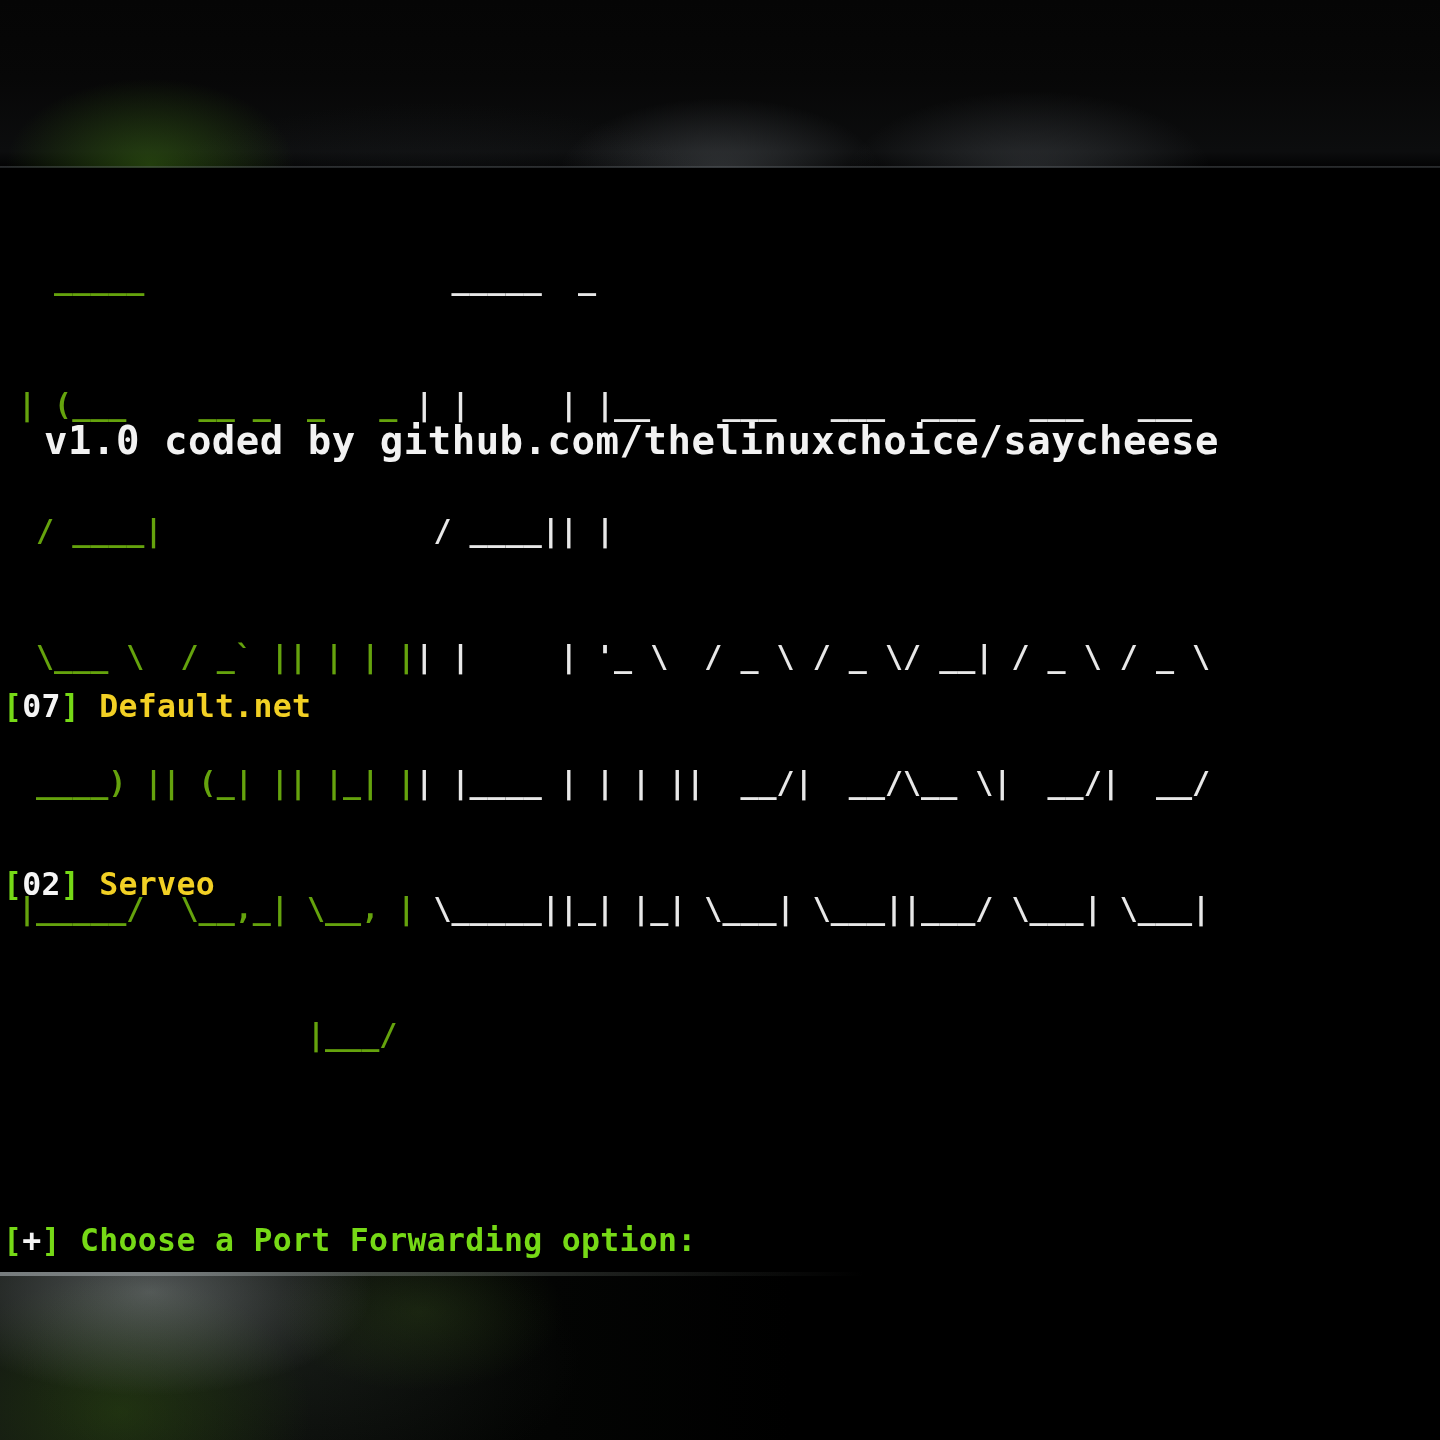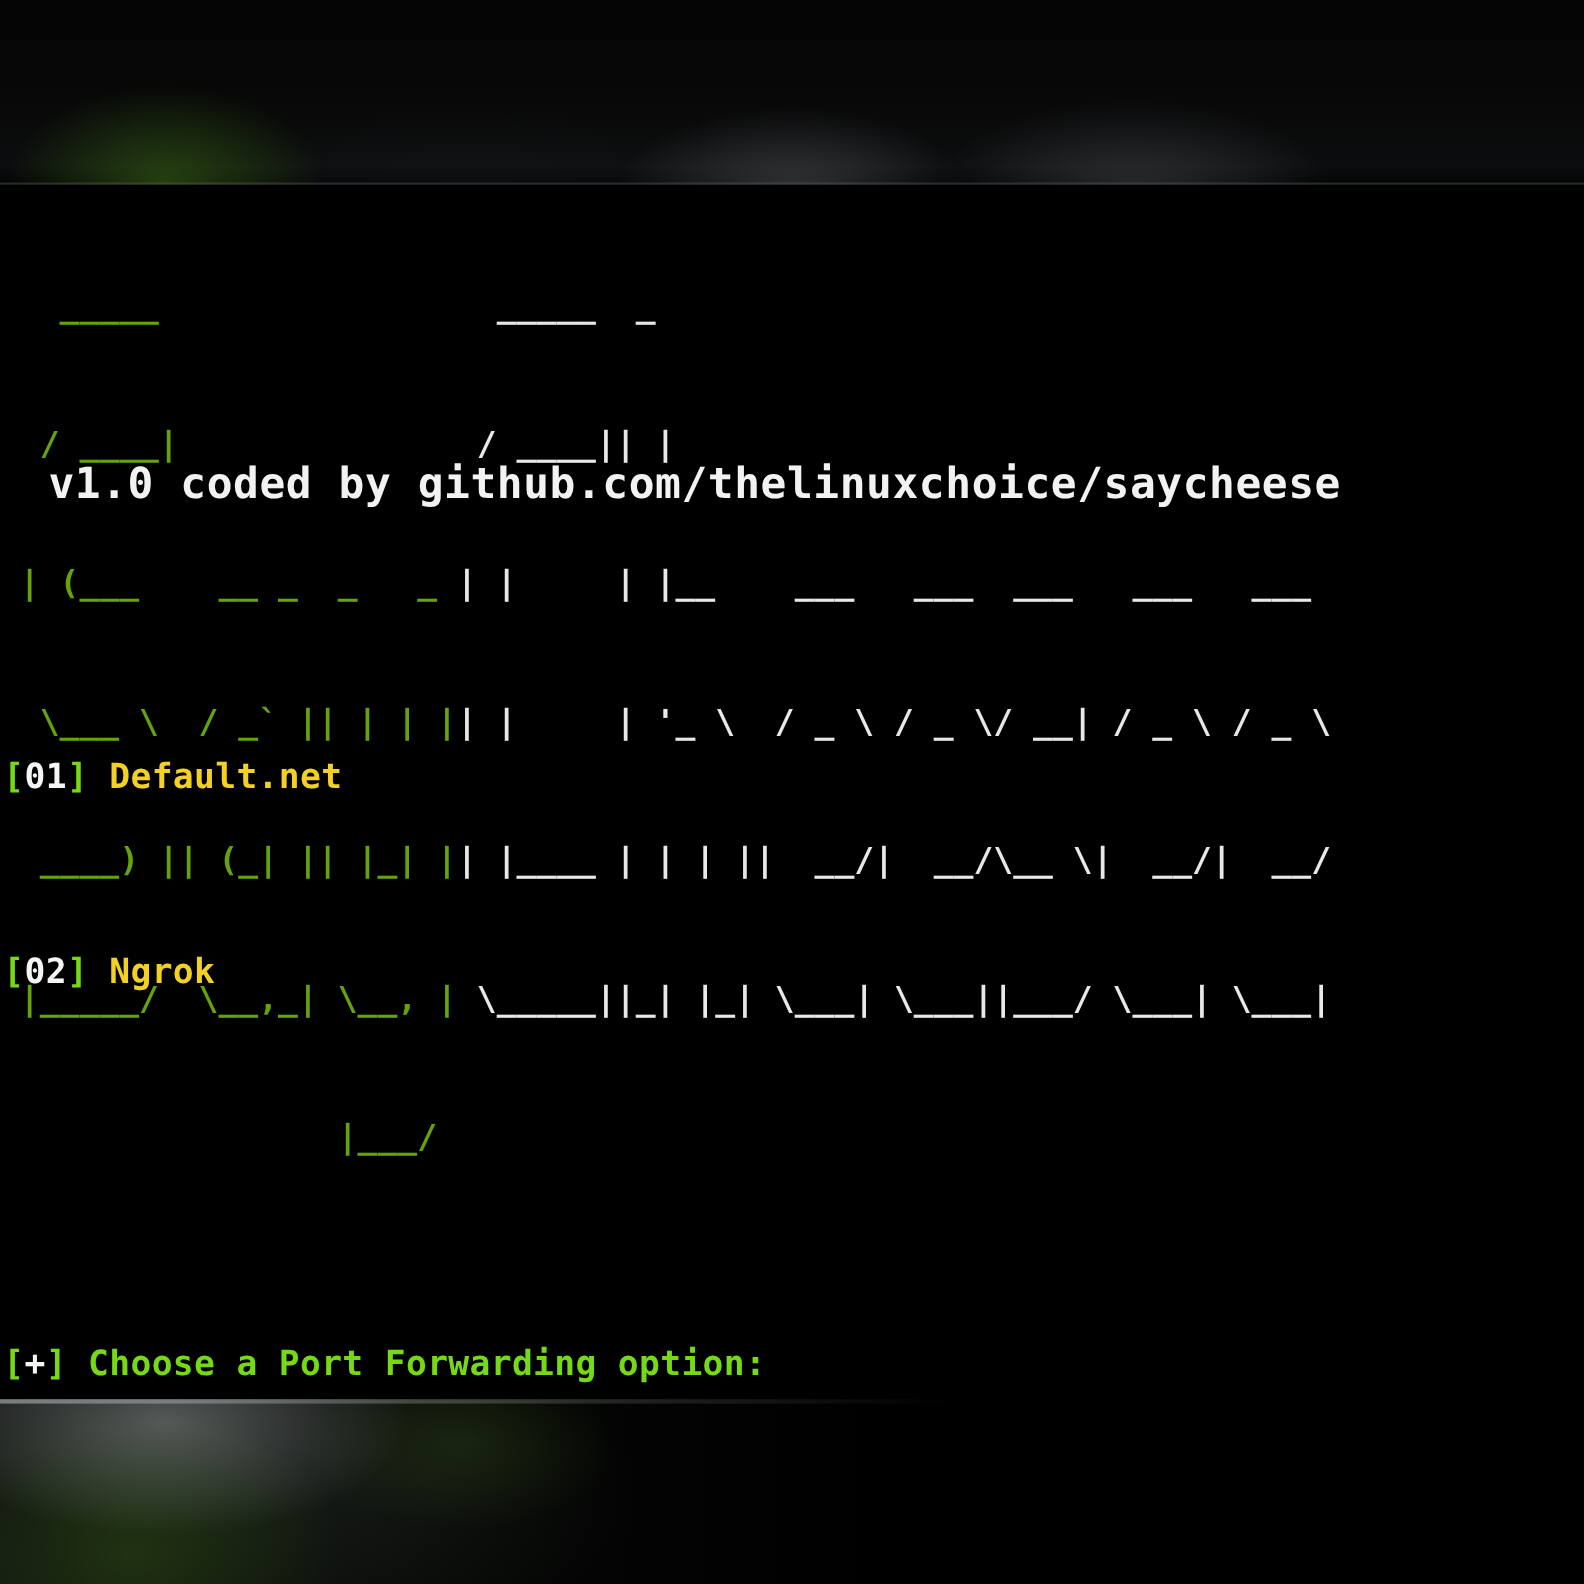--- a/index.html
+++ b/index.html
@@ -126,35 +126,35 @@
 <body>
 
 <div id="screen">
 
   <div class="band" id="band-top"></div>
 
   <div id="console">
 
     <div id="banner">
       <div class="bnr-row"><span class="bnr-green">  _____               </span><span class="bnr-white">  _____  _                                  </span></div>
+      <div class="bnr-row"><span class="bnr-green">| (___    __ _  _   _ </span><span class="bnr-white">| |     | |__    ___   ___  ___   ___   ___ </span></div>
       <div class="bnr-row"><span class="bnr-green"> / ____|              </span><span class="bnr-white"> / ____|| |                                 </span></div>
-      <div class="bnr-row"><span class="bnr-green">| (___    __ _  _   _ </span><span class="bnr-white">| |     | |__    ___   ___  ___   ___   ___ </span></div>
       <div class="bnr-row"><span class="bnr-green"> \___ \  / _` || | | |</span><span class="bnr-white">| |     | '_ \  / _ \ / _ \/ __| / _ \ / _ \</span></div>
       <div class="bnr-row"><span class="bnr-green"> ____) || (_| || |_| |</span><span class="bnr-white">| |____ | | | ||  __/|  __/\__ \|  __/|  __/</span></div>
       <div class="bnr-row"><span class="bnr-green">|_____/  \__,_| \__, |</span><span class="bnr-white"> \_____||_| |_| \___| \___||___/ \___| \___|</span></div>
       <div class="bnr-row"><span class="bnr-green">                |___/ </span></div>
     </div>
 
     <div id="version">v1.0 coded by github.com/thelinuxchoice/saycheese</div>
 
     <div id="log">
 
-      <div class="line"><span class="c-green">[</span><span class="c-white">01</span><span class="c-green">]</span><span class="c-white"> </span><span class="c-yellow">Default.net</span></div>
+      <div class="line"><span class="c-green">[</span><span class="c-white">07</span><span class="c-green">]</span><span class="c-white"> </span><span class="c-yellow">Default.net</span></div>
 
-      <div class="line"><span class="c-green">[</span><span class="c-white">02</span><span class="c-green">]</span><span class="c-white"> </span><span class="c-yellow">Ngrok</span></div>
+      <div class="line"><span class="c-green">[</span><span class="c-white">02</span><span class="c-green">]</span><span class="c-white"> </span><span class="c-yellow">Serveo</span></div>
 
       <div class="line spacer"></div>
 
       <div class="line"><span class="c-green">[</span><span class="c-white">+</span><span class="c-green">]</span><span class="c-green"> </span><span class="c-green">Choose a Port Forwarding option:</span></div>
 
       <div class="line"><span class="c-yellow">[</span><span class="c-white">+</span><span class="c-yellow">]</span><span class="c-yellow"> </span><span class="c-yellow">Choose subdomain? (Default: </span><span class="c-white">[Y/n]</span><span class="c-yellow"> ):</span></div>
 
       
 
       

